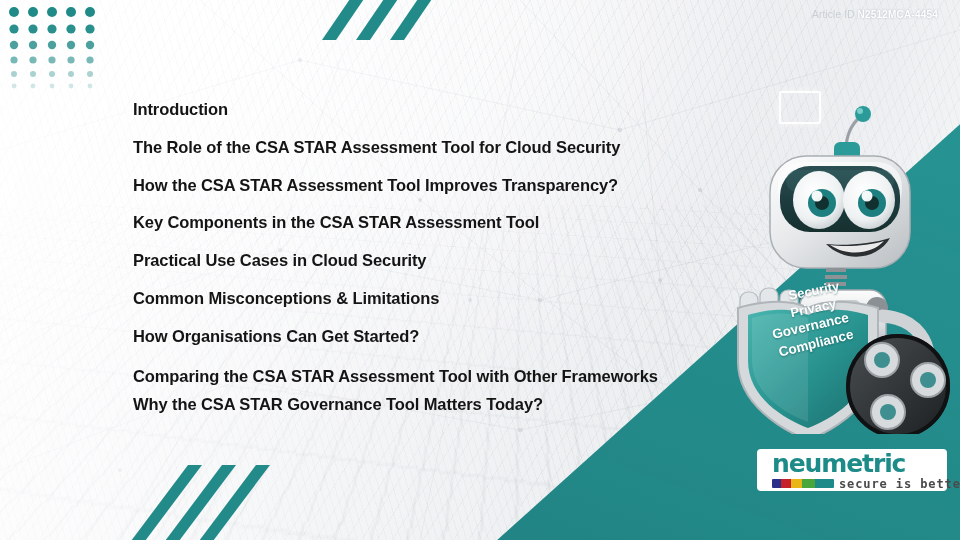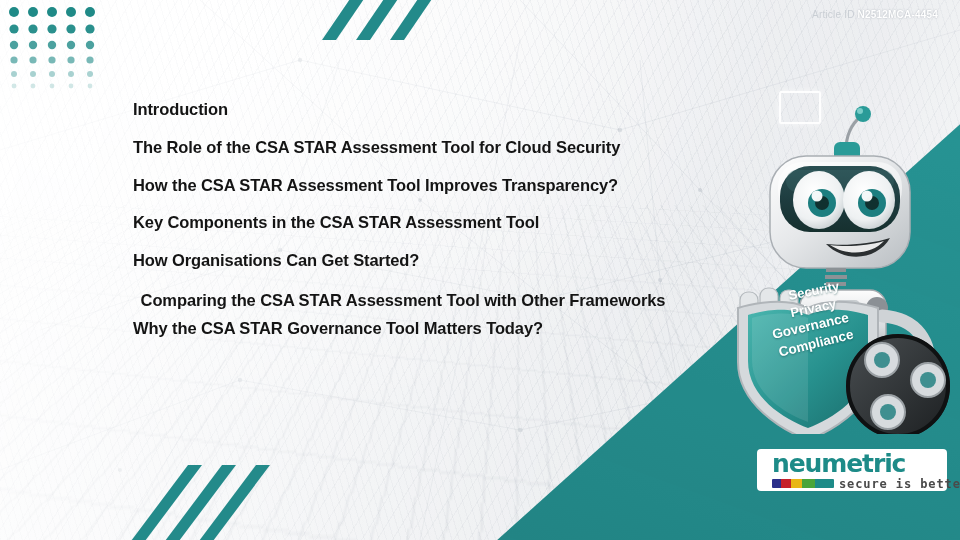--- a/index.html
+++ b/index.html
@@ -93,21 +93,21 @@
     text-shadow:0 1px 0 rgba(255,255,255,.75);
   }
 
   
   .toc{position:absolute;left:117px;top:101px;width:600px;margin-left:16px;}
   .toc-item{
     font-size:16.5px;font-weight:700;color:#141414;
     line-height:1.0;margin-bottom:21.3px;letter-spacing:-.1px;
     white-space:nowrap;
   }
-  .toc-item.wrap{white-space:normal;width:540px;line-height:1.28;margin-bottom:9px;text-align:center;}
+  .toc-item.wrap{white-space:normal;width:540px;line-height:1.28;margin-bottom:9px;}
 
   
   .robot{position:absolute;left:722px;top:104px;width:238px;height:330px;}
 
   
   .shield-text{
     position:absolute;left:757px;top:283px;width:120px;
     transform:rotate(-11deg);
     text-align:center;color:#ffffff;
     font-size:13px;font-weight:600;line-height:1.28;
@@ -251,20 +251,22 @@
     <span class="lbl">Article ID</span>
     <span class="val">N2512MCA-4454</span>
   </div>
 
 
   <div class="toc">
     <div class="toc-item">Introduction</div>
     <div class="toc-item">The Role of the CSA STAR Assessment Tool for Cloud Security</div>
     <div class="toc-item">How the CSA STAR Assessment Tool Improves Transparency?</div>
     <div class="toc-item">Key Components in the CSA STAR Assessment Tool</div>
+    <div class="toc-item">Practical Use Cases in Cloud Security</div>
+    <div class="toc-item">Common Misconceptions &amp; Limitations</div>
     <div class="toc-item">How Organisations Can Get Started?</div>
     <div class="toc-item wrap">Comparing the CSA STAR Assessment Tool with Other Frameworks</div>
     <div class="toc-item">Why the CSA STAR Governance Tool Matters Today?</div>
   </div>
 
   <svg class="robot" viewBox="0 0 238 330">
     <defs>
       <linearGradient id="metal" x1="0" y1="0" x2="1" y2="1">
         <stop offset="0%" stop-color="#ffffff"></stop>
         <stop offset="45%" stop-color="#e6e8ea"></stop>

